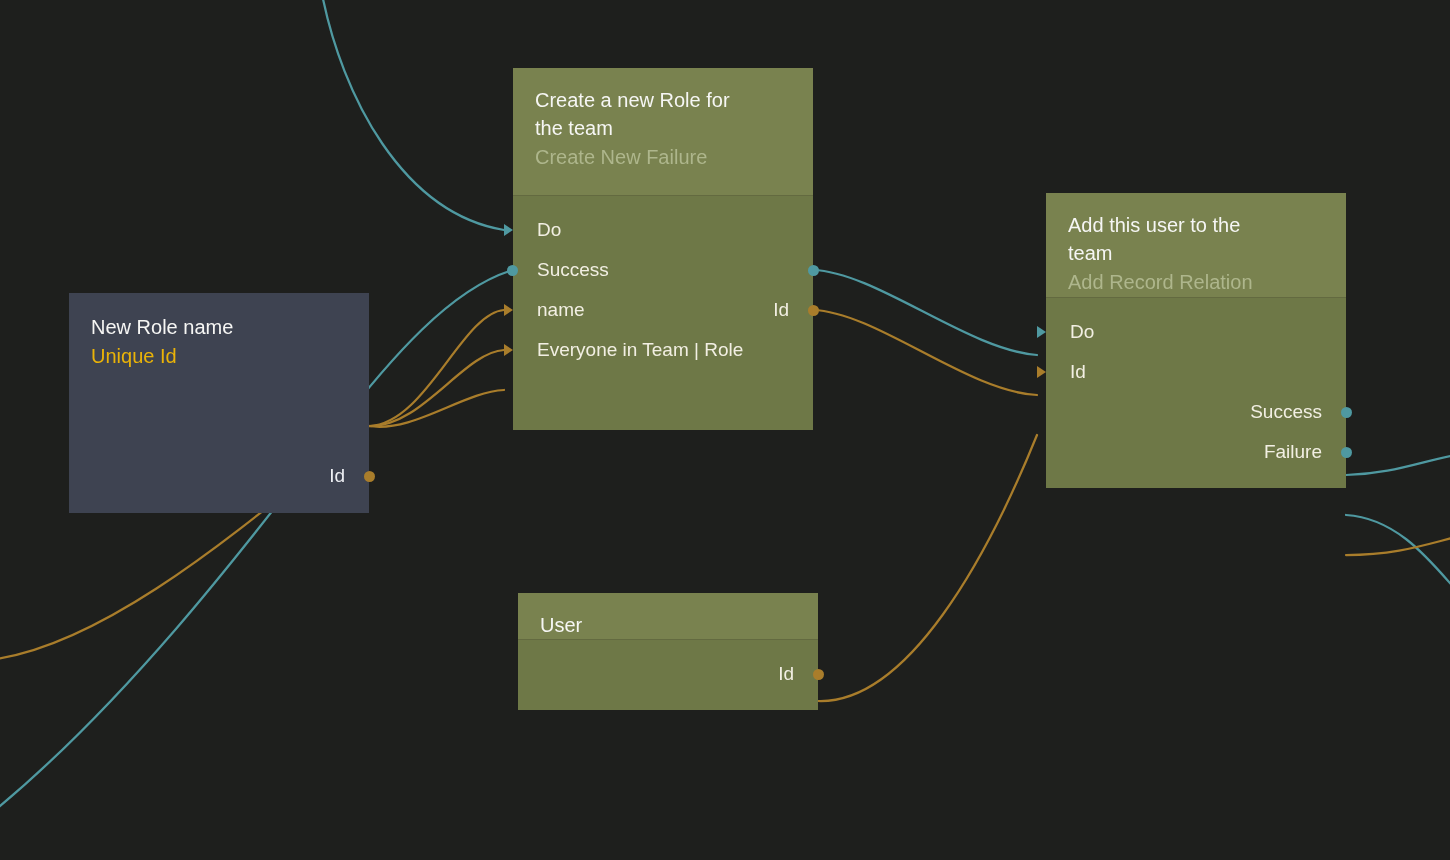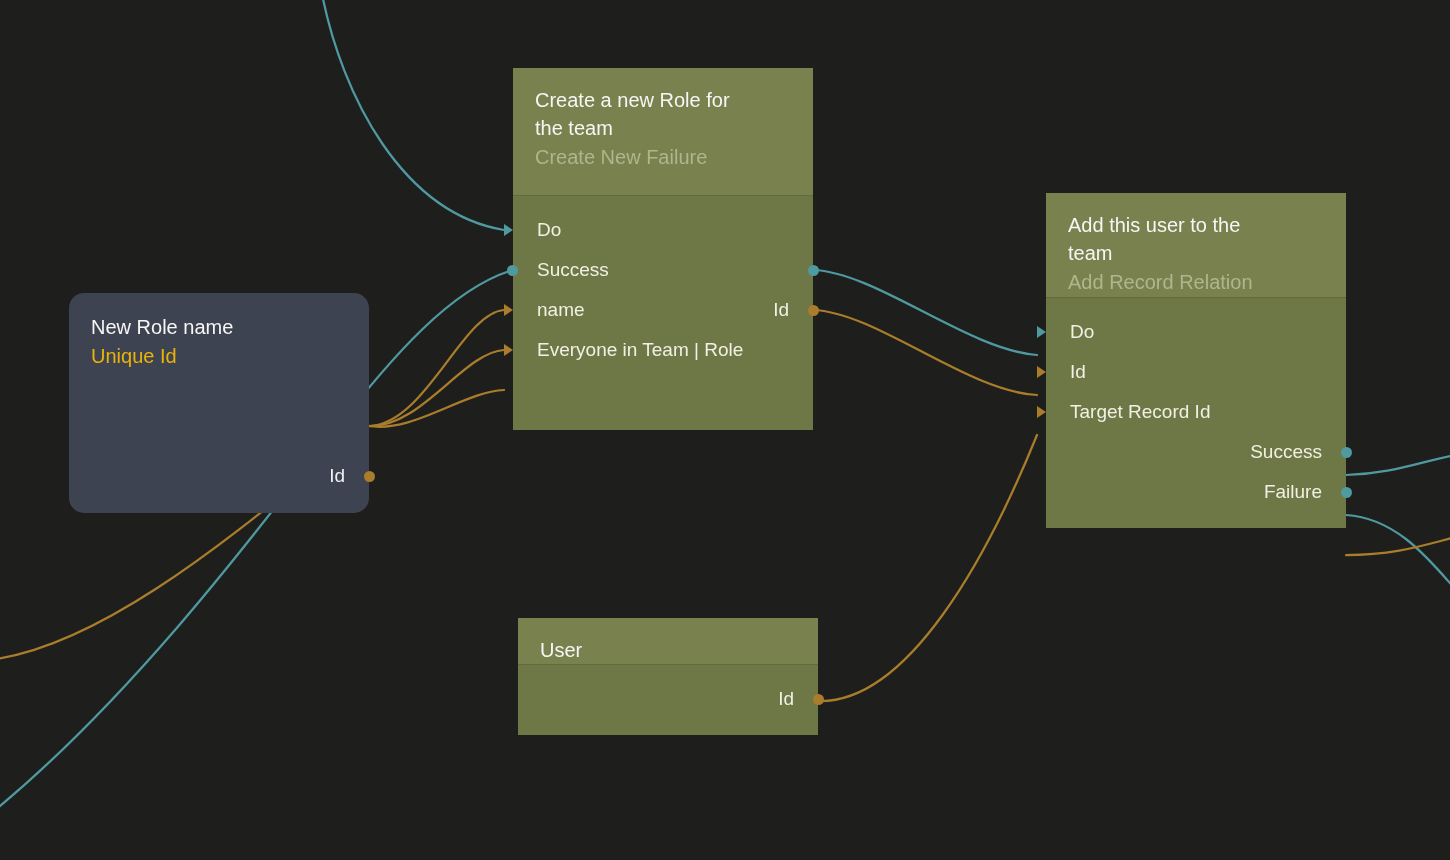--- a/index.html
+++ b/index.html
@@ -6,21 +6,21 @@
   #canvas{
     position:relative;width:1450px;height:860px;overflow:hidden;
     background:#1e1f1d;
     font-family:"Liberation Sans","DejaVu Sans",sans-serif;
   }
   #edges{position:absolute;left:0;top:0;width:1450px;height:860px;overflow:visible;}
   #edges path{fill:none;stroke-width:2.25px;stroke-linecap:round;}
   #edges path.teal{stroke:var(--teal);}
   #edges path.orange{stroke:var(--orange);}
 
-  .node{position:absolute;width:300px;box-sizing:border-box;display:flex;flex-direction:column;border-radius:15px;}
+  .node{position:absolute;width:300px;box-sizing:border-box;display:flex;flex-direction:column;}
   .node.olive .head{background:#79824f;border-bottom:1px solid rgba(0,0,0,0.18);}
   .node.olive .body{background:#6e7847;flex:1;}
   .node.dark{background:#3e4351;}
 
   .head{box-sizing:border-box;padding:18px 22px 0 22px;}
   .head.h2{height:128px;}
   .head.h1{height:72px;}
   .title{color:#f6f6f4;font-size:20px;line-height:28px;max-width:196px;}
   .subtitle{font-size:20px;line-height:30px;}
   .olive .subtitle{color:#aeb68c;}
@@ -113,35 +113,31 @@
     <div class="body">
       <div class="row">
         <span class="port arrow"></span>
         <span class="plabel">Do</span>
       </div>
       <div class="row">
         <span class="port arrow orange"></span>
         <span class="plabel">Id</span>
       </div>
       <div class="row">
-        <span class="port arrow orange"></span>
-        <span class="plabel">Target Record Id</span>
-      </div>
-      <div class="row">
         <span class="plabel right">Success</span>
         <span class="port dot teal r"></span>
       </div>
       <div class="row">
         <span class="plabel right">Failure</span>
         <span class="port dot teal r"></span>
       </div>
     </div>
   </div>
 
-  <div class="node olive" id="node-user" style="left:518px;top:593px;height:115px;margin-top:25px;">
+  <div class="node olive" id="node-user" style="left:518px;top:593px;height:115px;">
     <div class="head h1">
       <div class="title">User</div>
     </div>
     <div class="body">
       <div class="row">
         <span class="plabel right">Id</span>
         <span class="port dot orange r"></span>
       </div>
     </div>
   </div>

